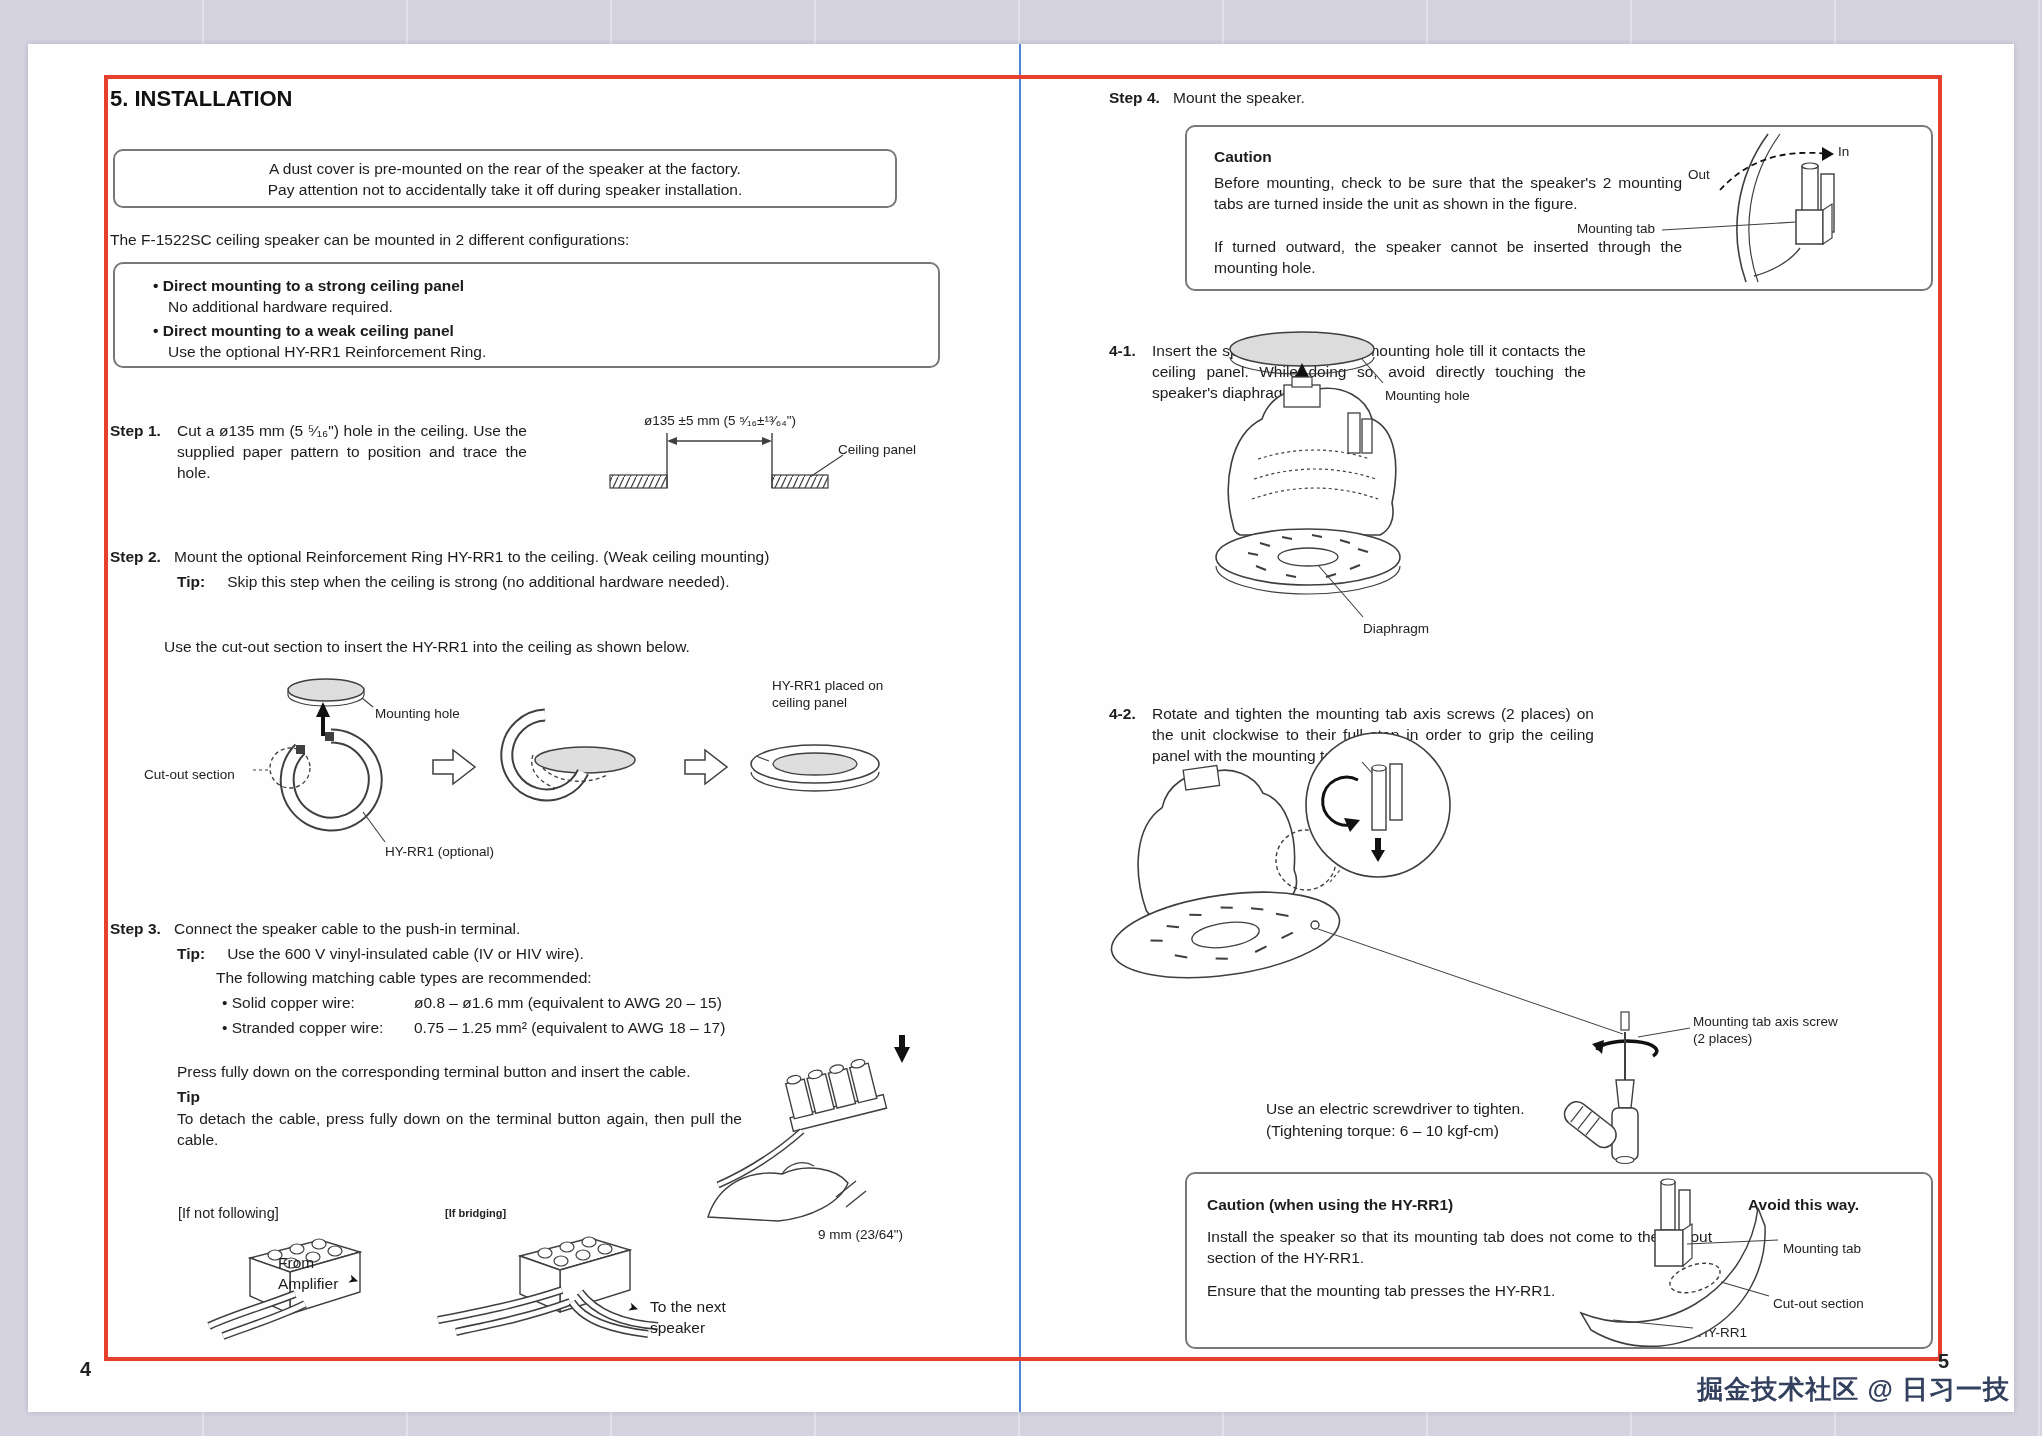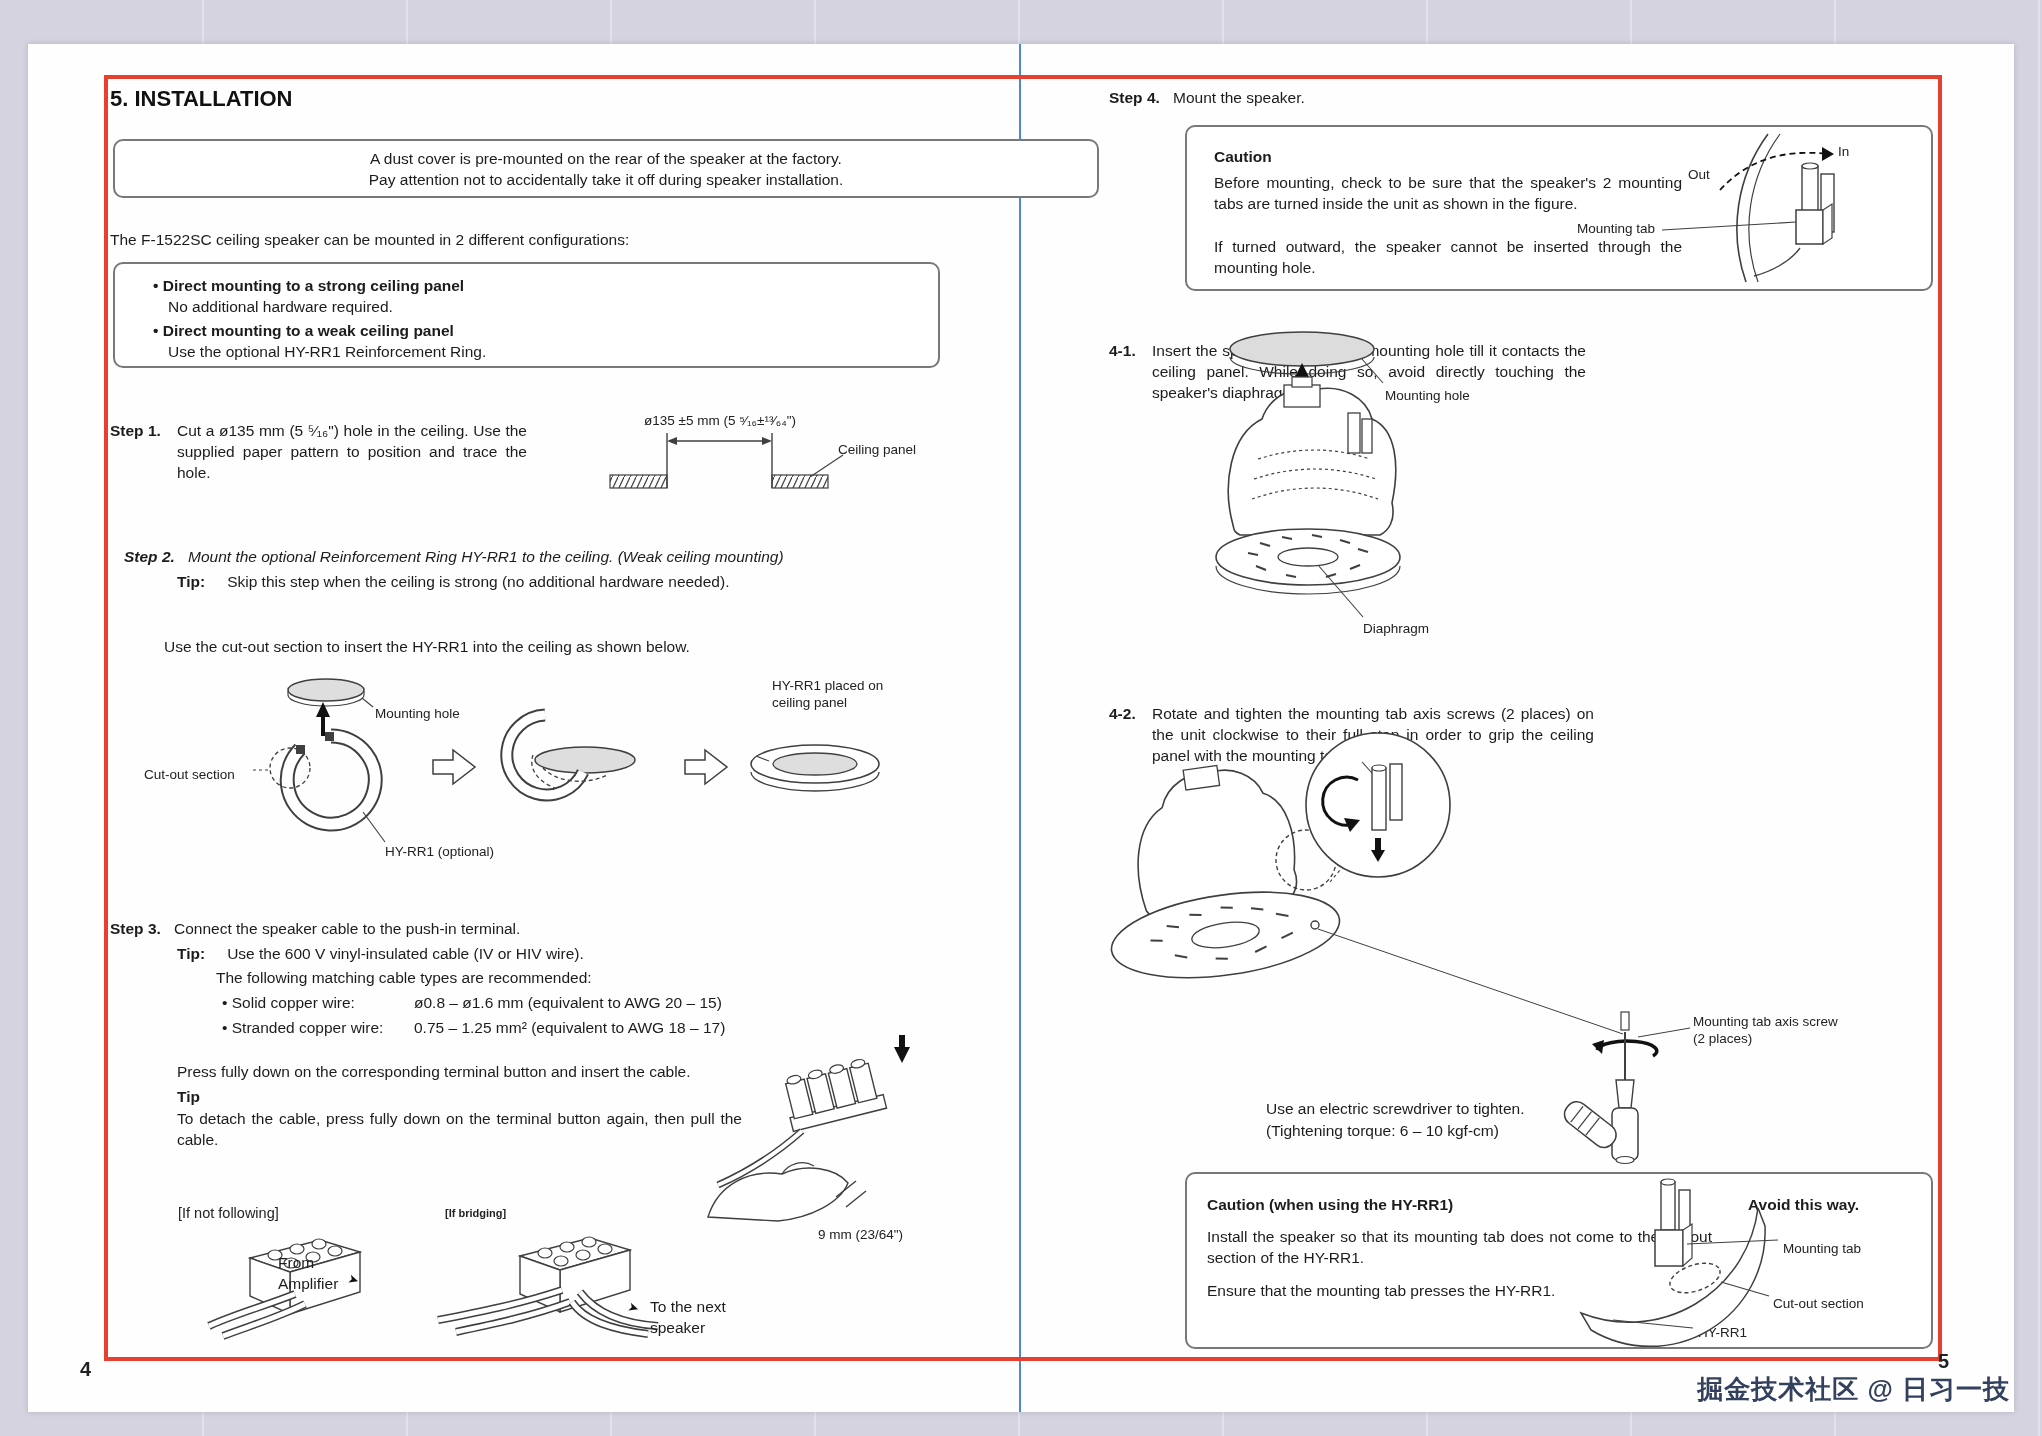--- a/index.html
+++ b/index.html
@@ -33,21 +33,21 @@
 <body>
 
 <div id="canvas">
   <div class="gridlines"></div>
   <div class="page"></div>
   <div class="blue-divider"></div>
   <div class="red-frame"></div>
 
   <div class="abs" style="left:110px;top:86px;font-size:22px;font-weight:700;color:#111;">5. INSTALLATION</div>
 
-  <div class="abs box" style="left:113px;top:139px;width:986px;height:59px;">
+  <div class="abs box" style="left:113px;top:149px;width:784px;height:59px;">
     <div class="txt center" style="margin-top:7px;">A dust cover is pre-mounted on the rear of the speaker at the factory.</div>
     <div class="txt center">Pay attention not to accidentally take it off during speaker installation.</div>
   </div>
 
   <div class="abs txt" style="left:110px;top:229px;">The F-1522SC ceiling speaker can be mounted in 2 different configurations:</div>
 
   <div class="abs box" style="left:113px;top:262px;width:827px;height:106px;">
     <div class="abs txt" style="left:38px;top:11px;">
       <span class="b">•</span>
       <span class="b">Direct mounting to a strong ceiling panel</span>
@@ -76,21 +76,21 @@
     <line x1="67" y1="8" x2="67" y2="63" stroke="#3f3f3f" stroke-width="1.4"></line>
     <line x1="172" y1="8" x2="172" y2="63" stroke="#3f3f3f" stroke-width="1.4"></line>
     <line x1="73" y1="16" x2="166" y2="16" stroke="#3f3f3f" stroke-width="1.4"></line>
     <polygon points="67,16 77,12 77,20" fill="#3f3f3f"></polygon>
     <polygon points="172,16 162,12 162,20" fill="#3f3f3f"></polygon>
     <rect x="10" y="50" width="57" height="13" fill="url(#hatch)" stroke="#3f3f3f" stroke-width="1.2"></rect>
     <rect x="172" y="50" width="56" height="13" fill="url(#hatch)" stroke="#3f3f3f" stroke-width="1.2"></rect>
     <line x1="243" y1="30" x2="210" y2="52" stroke="#3f3f3f" stroke-width="1.2"></line>
   </svg>
 
-  <div class="abs txt" style="left:124px;top:546px;font-style:italic;">
+  <div class="abs txt" style="left:110px;top:546px;">
     <span class="steplbl">Step 2.</span><span>Mount the optional Reinforcement Ring HY-RR1 to the ceiling. (Weak ceiling mounting)</span>
   </div>
   <div class="abs txt" style="left:177px;top:571px;">
     <span class="tiplbl">Tip:</span><span>Skip this step when the ceiling is strong (no additional hardware needed).</span>
   </div>
   <div class="abs txt" style="left:164px;top:636px;text-align:center;">Use the cut-out section to insert the HY-RR1 into the ceiling as shown below.</div>
 
   <div class="abs lbl" style="left:375px;top:705px;">Mounting hole</div>
   <div class="abs lbl" style="left:144px;top:766px;">Cut-out section</div>
   <div class="abs lbl" style="left:385px;top:843px;">HY-RR1 (optional)</div>

